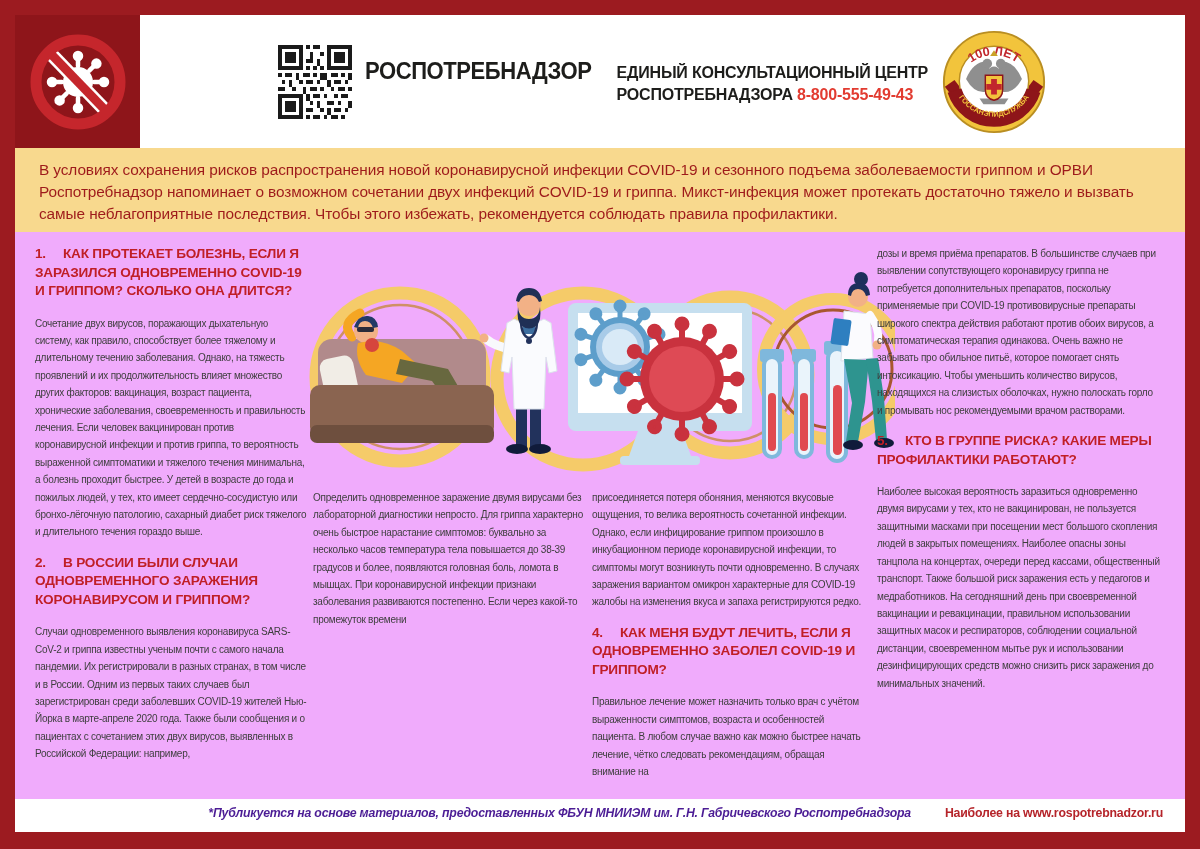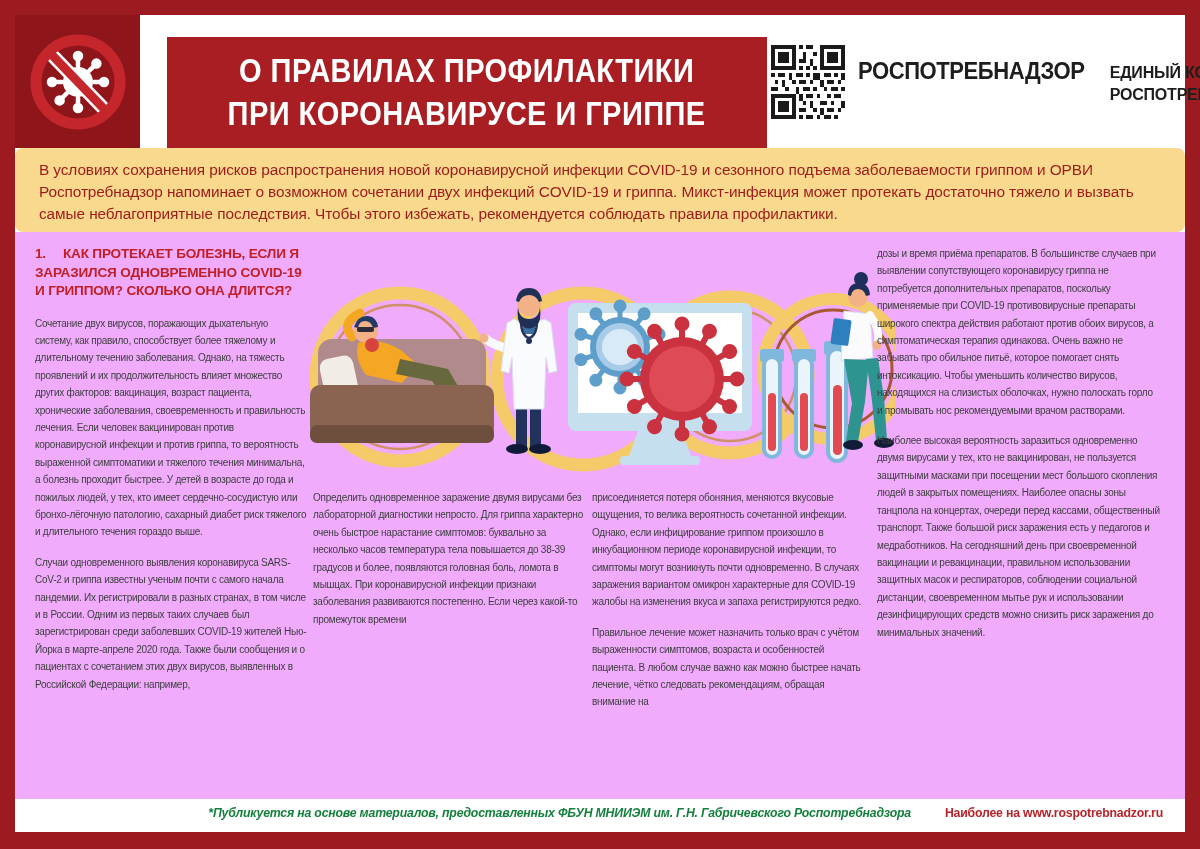--- a/index.html
+++ b/index.html
@@ -16,38 +16,38 @@
   .header-right{flex:1;display:flex;align-items:center;justify-content:center;gap:13px;padding:0 4px;}
   .qr{width:74px;height:74px;flex:0 0 auto;}
   .org-block{display:flex;justify-content:center;}
   .org-name{display:inline-block;transform:scaleX(.9);transform-origin:left center;font-weight:bold;font-size:24.5px;color:#1D1D1B;letter-spacing:-.5px;white-space:nowrap;}
   .org-sub{font-weight:bold;font-size:16px;color:#1D1D1B;margin-top:5px;line-height:1.35;letter-spacing:-.2px;white-space:nowrap;}
   .org-phone{color:#E23B30;}
   .emblem{width:106px;height:106px;flex:0 0 auto;}
 
   
   .intro{height:84px;background:#F8D98E;color:#9E1B1B;padding:11px 24px 0 24px;box-sizing:border-box;
-    font-size:15.4px;line-height:1.42;letter-spacing:-.1px;border-radius:8px;}
+    font-size:15.4px;line-height:1.42;letter-spacing:-.1px;}
 
   
   .main{flex:1;position:relative;background:#f0abfc;}
   .col{position:absolute;top:13px;}
   .col-1{left:20px;width:272px;}
   .col-2{left:298px;width:272px;top:257px;}
   .col-3{left:577px;width:278px;top:257px;}
   .col-4{left:862px;width:283px;}
   .col p.body{margin:0 0 13px 0;font-size:10px;line-height:17.4px;letter-spacing:-.25px;color:#3E3E3E;}
   .qhead{margin:6px 0 14px 0;font-weight:bold;font-size:13.6px;line-height:18.5px;color:#C01F26;letter-spacing:-.2px;}
   .qhead .qnum{margin-right:17px;}
   .col > :first-child{margin-top:0;}
   .illustration{position:absolute;left:285px;top:25px;width:595px;height:232px;}
 
   
   .footer{height:33px;display:flex;align-items:center;justify-content:flex-end;gap:34px;padding:0 22px 6px 0;box-sizing:border-box;}
-  .footer-note{font-style:italic;font-weight:bold;font-size:12.3px;color:#15803d;letter-spacing:-.2px;}
+  .footer-note{font-style:italic;font-weight:bold;font-size:12.3px;color:#4c1d95;letter-spacing:-.2px;}
   .footer-link{font-weight:bold;font-size:12.3px;color:#B5242A;letter-spacing:-.2px;}
 </style>
 </head>
 <body>
 
 <div class="poster">
   <div class="inner">
 
     <div class="header">
       <div class="nv-box">
@@ -70,26 +70,20 @@
           </g>
           <circle cx="50" cy="50" r="15" fill="#FFFFFF"></circle>
           <circle cx="42" cy="44" r="3" fill="#8E151A" opacity=".35"></circle>
           <circle cx="56" cy="54" r="3.6" fill="#8E151A" opacity=".35"></circle>
           <line x1="23" y1="22" x2="78" y2="79" stroke="#FFFFFF" stroke-width="14"></line>
           <line x1="23" y1="22" x2="78" y2="79" stroke="#C5262C" stroke-width="9"></line>
           <circle cx="50" cy="50" r="42" fill="none" stroke="#C5262C" stroke-width="11"></circle>
         </svg>
       </div>
 
-      <div class="title-box">
-        <div class="title-text">
-          <div>О ПРАВИЛАХ ПРОФИЛАКТИКИ</div>
-          <div>ПРИ КОРОНАВИРУСЕ И ГРИППЕ</div>
-        </div>
-      </div>
 
       <div class="header-right">
         <svg class="qr" viewBox="0 0 21 21" shape-rendering="crispEdges">
           <rect x="0" y="0" width="21" height="21" fill="#FFFFFF"></rect>
           <g fill="#1A1A1A">
             <path d="M0 0h7v7H0z M14 0h7v7h-7z M0 14h7v7H0z"></path>
             <path fill="#FFFFFF" d="M1 1h5v5H1z M15 1h5v5h-5z M1 15h5v5H1z"></path>
             <path d="M2 2h3v3H2z M16 2h3v3h-3z M2 16h3v3H2z"></path>
             <path d="M8 0h1v1H8z M10 0h2v1h-2z M9 2h1v2H9z M12 2h1v1h-1z M8 4h2v1H8z M11 4h1v2h-1z M8 6h1v1H8z M10 6h1v1h-1z M12 6h1v1h-1z M0 8h1v1H0z M2 8h2v1H2z M5 8h1v2H5z M7 8h2v1H7z M10 8h1v1h-1z M12 8h2v2h-2z M15 8h2v1h-2z M18 8h1v1h-1z M20 8h1v2h-1z M1 10h1v1H1z M3 10h1v2H3z M6 10h1v1H6z M8 10h2v1H8z M11 10h1v1h-1z M14 10h1v2h-1z M16 10h2v1h-2z M19 10h1v1h-1z M0 12h2v1H0z M4 12h1v1H4z M7 12h1v2H7z M9 12h2v1H9z M12 12h1v1h-1z M15 12h1v1h-1z M17 12h2v1h-2z M20 12h1v1h-1z M8 14h1v2H8z M10 14h2v1h-2z M13 14h1v1h-1z M16 14h1v1h-1z M18 14h2v1h-2z M9 16h1v1H9z M11 16h1v2h-1z M14 16h2v1h-2z M17 16h1v1h-1z M20 16h1v2h-1z M8 18h2v1H8z M12 18h1v1h-1z M14 18h1v2h-1z M16 18h2v1h-2z M19 18h1v1h-1z M8 20h1v1H8z M10 20h2v1h-2z M13 20h1v1h-1z M15 20h2v1h-2z M18 20h1v1h-1z"></path>
           </g>
@@ -264,34 +258,37 @@
           <path d="M544 102 l8 44 -6 38 12 1 7 -40 4 -42 z" fill="#2E948F"></path>
           <path d="M566 102 l6 42 4 40 11 -1 -3 -42 -6 -40 z" fill="#2E948F"></path>
           <ellipse cx="553" cy="188" rx="10" ry="5" fill="#101B3A"></ellipse>
           <ellipse cx="584" cy="186" rx="10" ry="5" fill="#101B3A"></ellipse>
         </g>
       </svg>
 
       <div class="col col-1">
         <p class="qhead"><span class="qnum">1.</span><span>КАК ПРОТЕКАЕТ БОЛЕЗНЬ, ЕСЛИ Я ЗАРАЗИЛСЯ ОДНОВРЕМЕННО COVID-19 И ГРИППОМ? СКОЛЬКО ОНА ДЛИТСЯ?</span></p>
         <p class="body">Сочетание двух вирусов, поражающих дыхательную систему, как правило, способствует более тяжелому и длительному течению заболевания. Однако, на тяжесть проявлений и их продолжительность влияет множество других факторов: вакцинация, возраст пациента, хронические заболевания, своевременность и правильность лечения. Если человек вакцинирован против коронавирусной инфекции и против гриппа, то вероятность выраженной симптоматики и тяжелого течения минимальна, а болезнь проходит быстрее. У детей в возрасте до года и пожилых людей, у тех, кто имеет сердечно-сосудистую или бронхо-лёгочную патологию, сахарный диабет риск тяжелого и длительного течения гораздо выше.</p>
+        <p class="qhead"><span class="qnum">2.</span><span>В РОССИИ БЫЛИ СЛУЧАИ ОДНОВРЕМЕННОГО ЗАРАЖЕНИЯ КОРОНАВИРУСОМ И ГРИППОМ?</span></p>
         <p class="body">Случаи одновременного выявления коронавируса SARS-CoV-2 и гриппа известны ученым почти с самого начала пандемии. Их регистрировали в разных странах, в том числе и в России. Одним из первых таких случаев был зарегистрирован среди заболевших COVID-19 жителей Нью-Йорка в марте-апреле 2020 года. Также были сообщения и о пациентах с сочетанием этих двух вирусов, выявленных в Российской Федерации: например,</p>
       </div>
 
       <div class="col col-2">
         <p class="body">Определить одновременное заражение двумя вирусами без лабораторной диагностики непросто. Для гриппа характерно очень быстрое нарастание симптомов: буквально за несколько часов температура тела повышается до 38-39 градусов и более, появляются головная боль, ломота в мышцах. При коронавирусной инфекции признаки заболевания развиваются постепенно. Если через какой-то промежуток времени</p>
       </div>
 
       <div class="col col-3">
         <p class="body">присоединяется потеря обоняния, меняются вкусовые ощущения, то велика вероятность сочетанной инфекции. Однако, если инфицирование гриппом произошло в инкубационном периоде коронавирусной инфекции, то симптомы могут возникнуть почти одновременно. В случаях заражения вариантом омикрон характерные для COVID-19 жалобы на изменения вкуса и запаха регистрируются редко.</p>
+        <p class="qhead"><span class="qnum">4.</span><span>КАК МЕНЯ БУДУТ ЛЕЧИТЬ, ЕСЛИ Я ОДНОВРЕМЕННО ЗАБОЛЕЛ COVID-19 И ГРИППОМ?</span></p>
         <p class="body">Правильное лечение может назначить только врач с учётом выраженности симптомов, возраста и особенностей пациента. В любом случае важно как можно быстрее начать лечение, чётко следовать рекомендациям, обращая внимание на</p>
       </div>
 
       <div class="col col-4">
         <p class="body">дозы и время приёма препаратов. В большинстве случаев при выявлении сопутствующего коронавирусу гриппа не потребуется дополнительных препаратов, поскольку применяемые при COVID-19 противовирусные препараты широкого спектра действия работают против обоих вирусов, а симптоматическая терапия одинакова. Очень важно не забывать про обильное питьё, которое помогает снять интоксикацию. Чтобы уменьшить количество вирусов, находящихся на слизистых оболочках, нужно полоскать горло и промывать нос рекомендуемыми врачом растворами.</p>
+        <p class="qhead"><span class="qnum">5.</span><span>КТО В ГРУППЕ РИСКА? КАКИЕ МЕРЫ ПРОФИЛАКТИКИ РАБОТАЮТ?</span></p>
         <p class="body">Наиболее высокая вероятность заразиться одновременно двумя вирусами у тех, кто не вакцинирован, не пользуется защитными масками при посещении мест большого скопления людей в закрытых помещениях. Наиболее опасны зоны танцпола на концертах, очереди перед кассами, общественный транспорт. Также большой риск заражения есть у педагогов и медработников. На сегодняшний день при своевременной вакцинации и ревакцинации, правильном использовании защитных масок и респираторов, соблюдении социальной дистанции, своевременном мытье рук и использовании дезинфицирующих средств можно снизить риск заражения до минимальных значений.</p>
       </div>
     </div>
 
     <div class="footer">
       <span class="footer-note">*Публикуется на основе материалов, предоставленных ФБУН МНИИЭМ им. Г.Н. Габричевского Роспотребнадзора</span>
       <span class="footer-link">Наиболее на www.rospotrebnadzor.ru</span>
     </div>
 
   </div>

